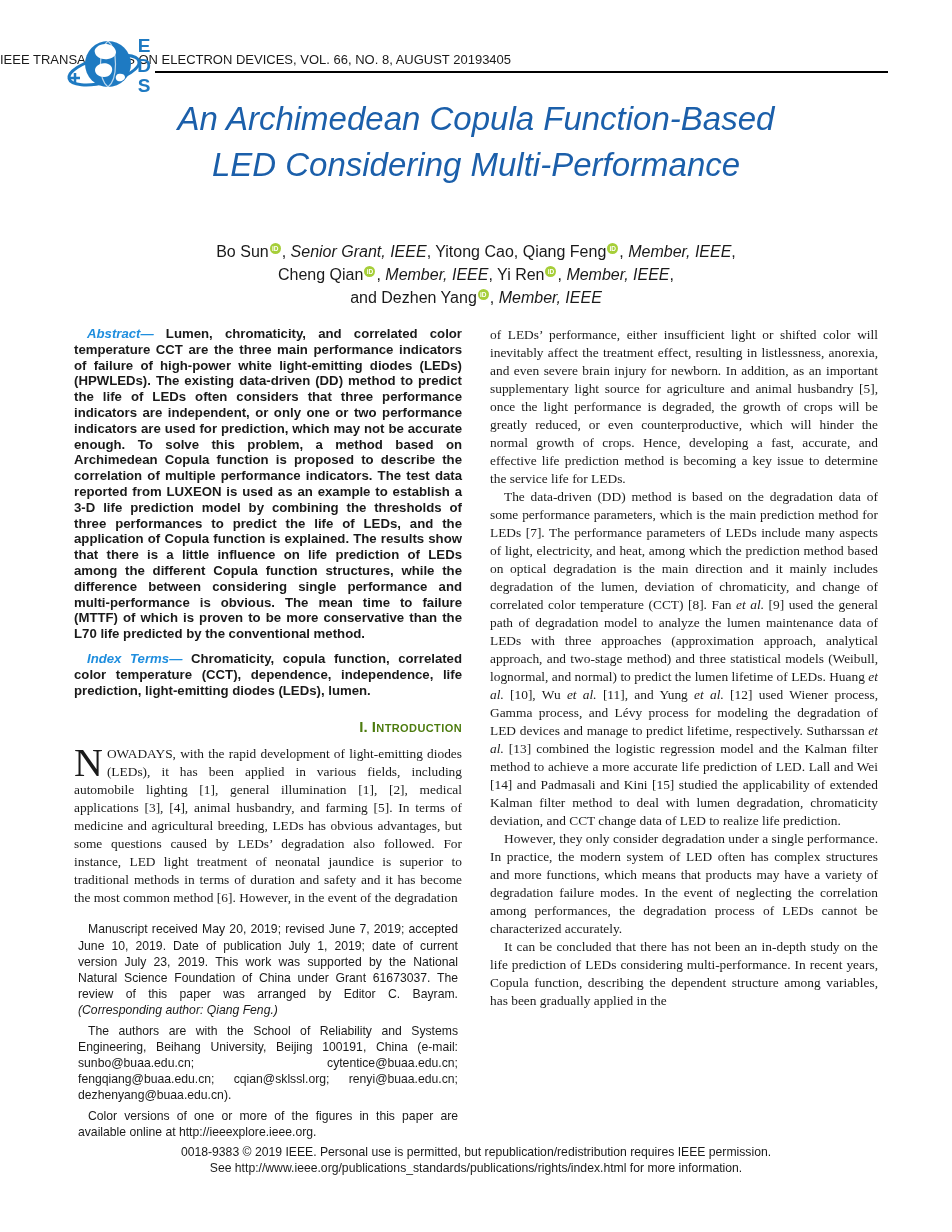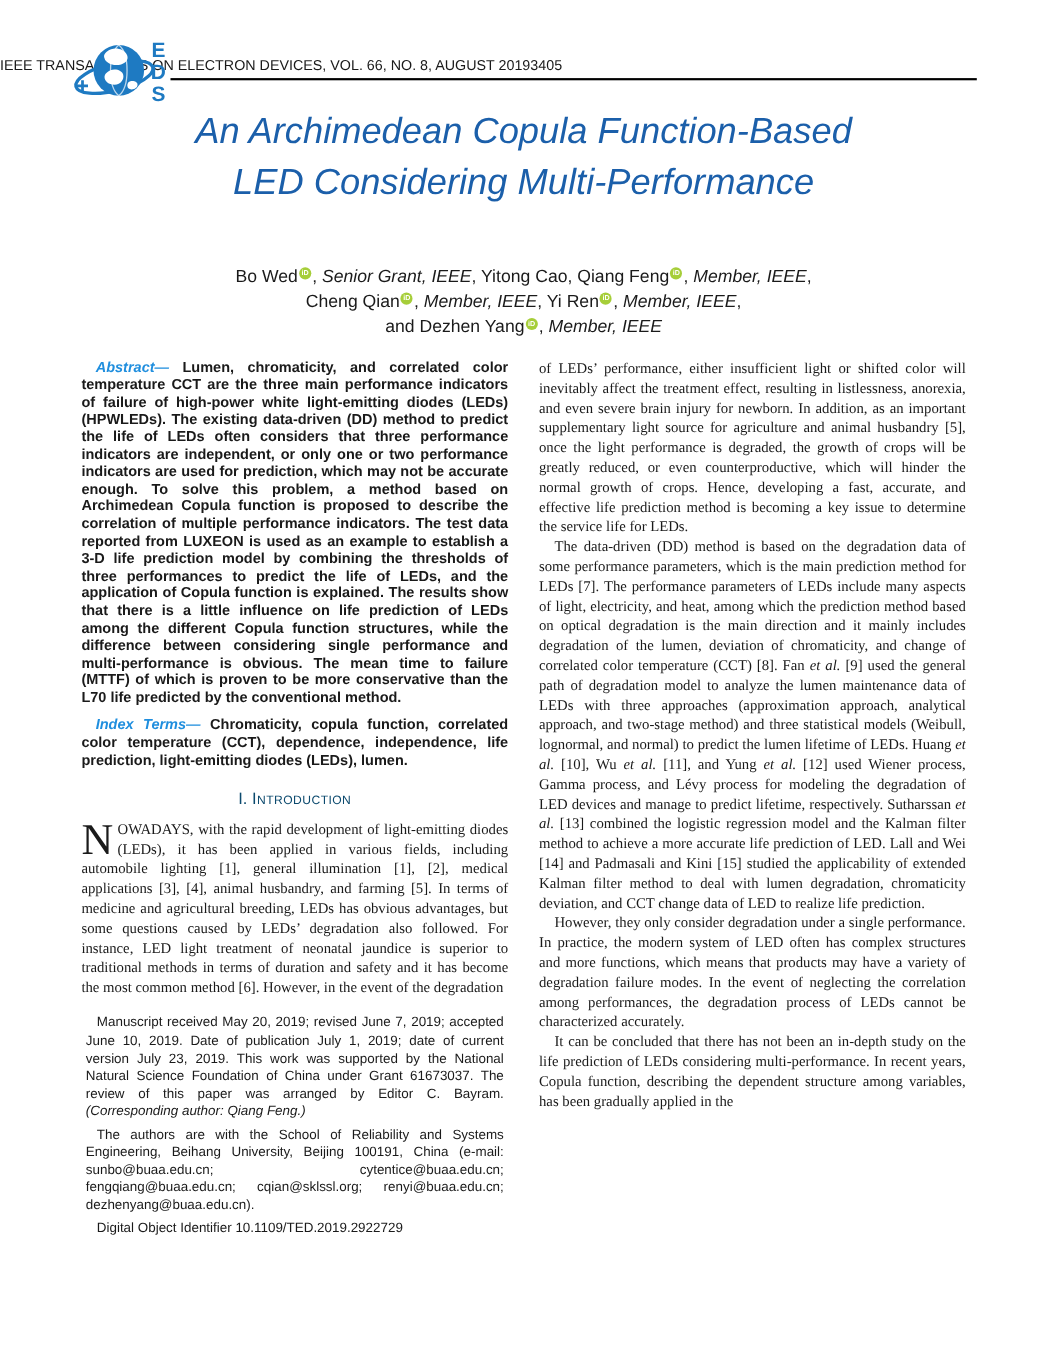--- a/index.html
+++ b/index.html
@@ -25,21 +25,21 @@
   
   .columns{position:absolute;top:326px;left:74px;width:804px;height:818px;overflow:hidden;
            display:flex;gap:28px;}
   .col{width:393px;}
 
   .abstract,.index-terms{font-weight:700;font-size:13.2px;line-height:15.8px;
       text-align:justify;text-indent:13px;margin:0;color:#1a1a1a;}
   .index-terms{margin-top:9px;}
   .lead{color:#1f8ede;font-style:italic;font-weight:700;}
 
-  .section-heading{text-align:center;color:#0c4a6e;font-size:15px;margin:20px 0 10px;}
+  .section-heading{text-align:right;color:#4d7c0f;font-size:15px;margin:20px 0 10px;font-weight:bold;}
   .sc{font-variant:small-caps;letter-spacing:.4px;}
 
   .body-text{font-family:"Liberation Serif",serif;font-size:13.4px;line-height:18px;
              text-align:justify;color:#1a1a1a;margin:0;text-indent:14px;}
   .noindent{text-indent:0;}
   .dropcap{float:left;font-family:"Liberation Serif",serif;font-size:40px;line-height:31px;
            padding:2px 4px 0 0;color:#1a1a1a;}
 
   .footnotes{margin-top:14px;font-size:12.2px;line-height:16.2px;text-align:justify;color:#1a1a1a;}
   .footnotes p{margin:4px;text-indent:10px;}
@@ -74,21 +74,21 @@
     </div>
     <div class="header-rule"></div>
   </div>
 
   <div class="title">
     <div>An Archimedean Copula Function-Based</div>
     <div>LED Considering Multi-Performance</div>
   </div>
 
   <div class="authors">
-    <div><span>Bo Wed</span><span class="orcid">iD</span><span>, </span><em>Senior Grant, IEEE</em><span>, Yitong Cao, Qiang Feng</span><span class="orcid">iD</span><span>, </span><em>Member, IEEE</em><span>,</span></div>
+    <div><span>Bo Sun</span><span class="orcid">iD</span><span>, </span><em>Senior Grant, IEEE</em><span>, Yitong Cao, Qiang Feng</span><span class="orcid">iD</span><span>, </span><em>Member, IEEE</em><span>,</span></div>
     <div><span>Cheng Qian</span><span class="orcid">iD</span><span>, </span><em>Member, IEEE</em><span>, Yi Ren</span><span class="orcid">iD</span><span>, </span><em>Member, IEEE</em><span>,</span></div>
     <div><span>and Dezhen Yang</span><span class="orcid">iD</span><span>, </span><em>Member, IEEE</em></div>
   </div>
 
   <div class="columns">
 
     <div class="col">
       <p class="abstract">
         <span class="lead">Abstract—</span>
         <span>Lumen, chromaticity, and correlated color temperature CCT are the three main performance indicators of failure of high-power white light-emitting diodes (LEDs) (HPWLEDs). The existing data-driven (DD) method to predict the life of LEDs often considers that three performance indicators are independent, or only one or two performance indicators are used for prediction, which may not be accurate enough. To solve this problem, a method based on Archimedean Copula function is proposed to describe the correlation of multiple performance indicators. The test data reported from LUXEON is used as an example to establish a 3-D life prediction model by combining the thresholds of three performances to predict the life of LEDs, and the application of Copula function is explained. The results show that there is a little influence on life prediction of LEDs among the different Copula function structures, while the difference between considering single performance and multi-performance is obvious. The mean time to failure (MTTF) of which is proven to be more conservative than the L70 life predicted by the conventional method.</span>
@@ -104,27 +104,32 @@
       </div>
 
       <p class="body-text noindent">
         <span class="dropcap">N</span>
         <span>OWADAYS, with the rapid development of light-emitting diodes (LEDs), it has been applied in various fields, including automobile lighting [1], general illumination [1], [2], medical applications [3], [4], animal husbandry, and farming [5]. In terms of medicine and agricultural breeding, LEDs has obvious advantages, but some questions caused by LEDs’ degradation also followed. For instance, LED light treatment of neonatal jaundice is superior to traditional methods in terms of duration and safety and it has become the most common method [6]. However, in the event of the degradation</span>
       </p>
 
       <div class="footnotes">
         <p><span>Manuscript received May 20, 2019; revised June 7, 2019; accepted June 10, 2019. Date of publication July 1, 2019; date of current version July 23, 2019. This work was supported by the National Natural Science Foundation of China under Grant 61673037. The review of this paper was arranged by Editor C. Bayram. </span><em>(Corresponding author: Qiang Feng.)</em></p>
         <p>The authors are with the School of Reliability and Systems Engineering, Beihang University, Beijing 100191, China (e-mail: sunbo@buaa.edu.cn; cytentice@buaa.edu.cn; fengqiang@buaa.edu.cn; cqian@sklssl.org; renyi@buaa.edu.cn; dezhenyang@buaa.edu.cn).</p>
+        <p>Color versions of one or more of the figures in this paper are available online at http://ieeexplore.ieee.org.</p>
         <p>Digital Object Identifier 10.1109/TED.2019.2922729</p>
       </div>
     </div>
 
     <div class="col">
       <p class="body-text noindent">of LEDs’ performance, either insufficient light or shifted color will inevitably affect the treatment effect, resulting in listlessness, anorexia, and even severe brain injury for newborn. In addition, as an important supplementary light source for agriculture and animal husbandry [5], once the light performance is degraded, the growth of crops will be greatly reduced, or even counterproductive, which will hinder the normal growth of crops. Hence, developing a fast, accurate, and effective life prediction method is becoming a key issue to determine the service life for LEDs.</p>
       <p class="body-text"><span>The data-driven (DD) method is based on the degradation data of some performance parameters, which is the main prediction method for LEDs [7]. The performance parameters of LEDs include many aspects of light, electricity, and heat, among which the prediction method based on optical degradation is the main direction and it mainly includes degradation of the lumen, deviation of chromaticity, and change of correlated color temperature (CCT) [8]. Fan </span><em>et al.</em><span> [9] used the general path of degradation model to analyze the lumen maintenance data of LEDs with three approaches (approximation approach, analytical approach, and two-stage method) and three statistical models (Weibull, lognormal, and normal) to predict the lumen lifetime of LEDs. Huang </span><em>et al.</em><span> [10], Wu </span><em>et al.</em><span> [11], and Yung </span><em>et al.</em><span> [12] used Wiener process, Gamma process, and Lévy process for modeling the degradation of LED devices and manage to predict lifetime, respectively. Sutharssan </span><em>et al.</em><span> [13] combined the logistic regression model and the Kalman filter method to achieve a more accurate life prediction of LED. Lall and Wei [14] and Padmasali and Kini [15] studied the applicability of extended Kalman filter method to deal with lumen degradation, chromaticity deviation, and CCT change data of LED to realize life prediction.</span></p>
       <p class="body-text">However, they only consider degradation under a single performance. In practice, the modern system of LED often has complex structures and more functions, which means that products may have a variety of degradation failure modes. In the event of neglecting the correlation among performances, the degradation process of LEDs cannot be characterized accurately.</p>
       <p class="body-text">It can be concluded that there has not been an in-depth study on the life prediction of LEDs considering multi-performance. In recent years, Copula function, describing the dependent structure among variables, has been gradually applied in the</p>
     </div>
 
   </div>
 
+  <div class="footer">
+    <div>0018-9383 © 2019 IEEE. Personal use is permitted, but republication/redistribution requires IEEE permission.</div>
+    <div>See http://www.ieee.org/publications_standards/publications/rights/index.html for more information.</div>
+  </div>
 
 </div>
 
 </body></html>

